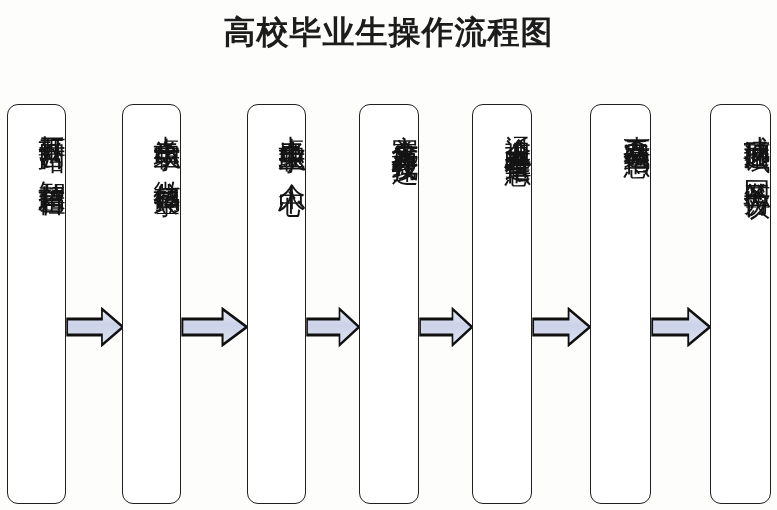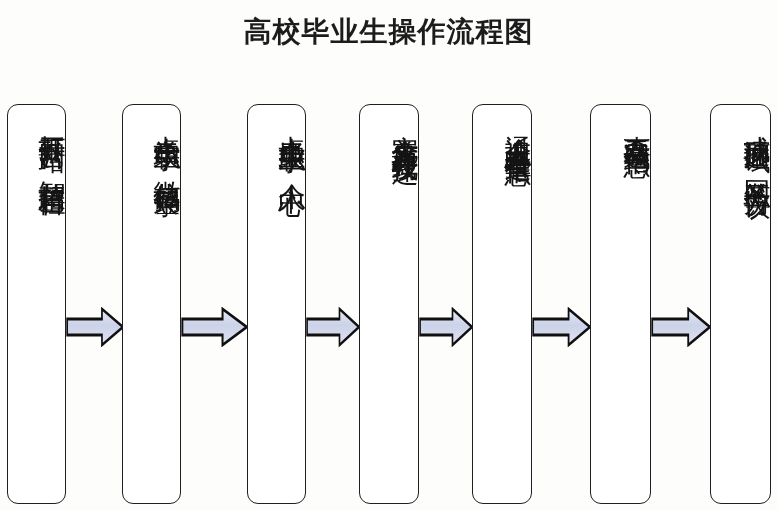--- a/index.html
+++ b/index.html
@@ -23,21 +23,21 @@
   }
 
   
   #chart-title {
     position: absolute;
     top: 14px;
     left: 0;
     width: 777px;
     text-align: center;
     font-family: "Liberation Serif", "DejaVu Serif", serif;
-    font-size: 28px;
+    font-size: 32px;
     font-weight: bold;
     letter-spacing: 1px;
     color: #1c1c1c;
     line-height: 36px;
     white-space: nowrap;
   }
 
   
   #flow-row {
     position: absolute;

